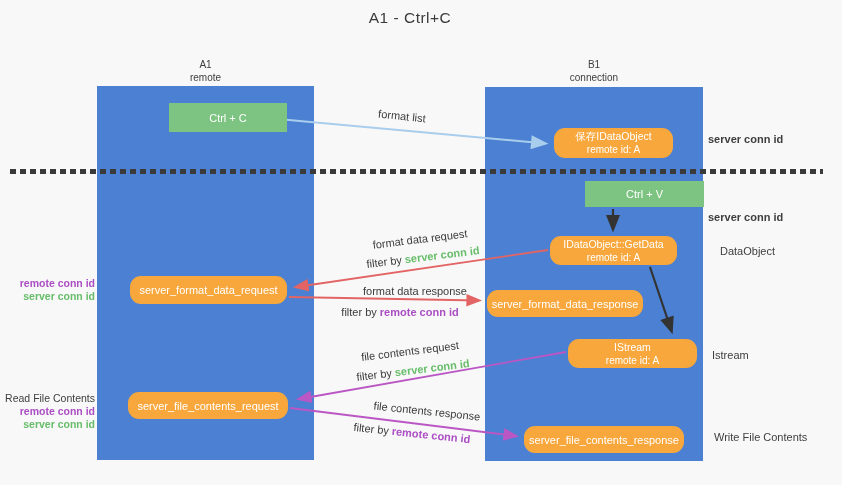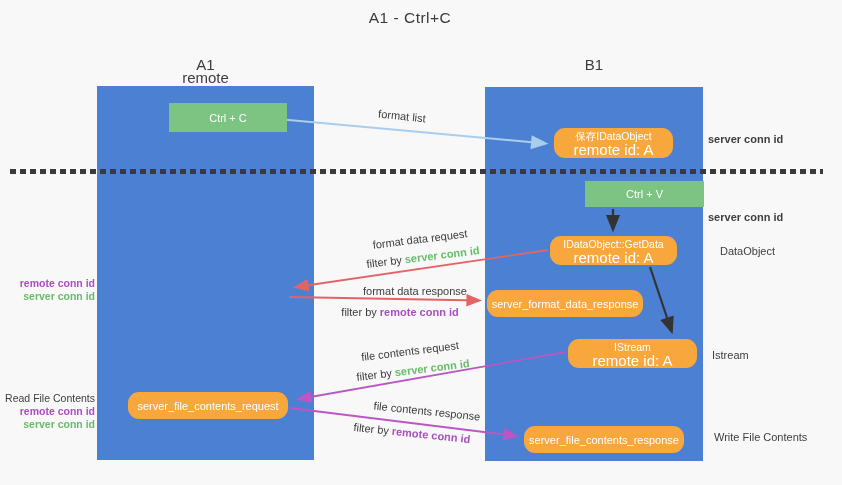--- a/index.html
+++ b/index.html
@@ -6,42 +6,42 @@
   body{background:#e9e9e9;font-family:"Liberation Sans",sans-serif;}
   #stage{position:relative;width:842px;height:485px;background:#f8f8f8;overflow:hidden;}
 
   .abs{position:absolute;}
 
   
   .title{left:300px;top:7px;width:220px;text-align:center;font-size:15.5px;
          color:#3a3a3a;line-height:21px;letter-spacing:.5px;}
 
   
-  .ll-header{text-align:center;font-size:15px;color:#3e3e3e;line-height:13px;top:58px;}
+  .ll-header{text-align:center;font-size:10px;color:#3e3e3e;line-height:13px;top:58px;}
   .ll-header.left{left:97px;width:217px;}
   .ll-header.right{left:485px;width:218px;}
 
   
   .lifeline{background:#4b80d3;z-index:1;}
   .lifeline.left{left:97px;top:86px;width:217px;height:374px;}
   .lifeline.right{left:485px;top:87px;width:218px;height:374px;}
 
   
   .dotted{left:10px;top:169px;width:813px;height:5px;z-index:2;
           background:repeating-linear-gradient(90deg,#3a3a3a 0 6px,transparent 6px 10px);}
 
   
   svg.arrows{left:0;top:0;width:842px;height:485px;z-index:3;pointer-events:none;}
 
   
   .node{z-index:4;color:#ffffff;display:flex;flex-direction:column;align-items:center;
         justify-content:center;text-align:center;font-size:11px;line-height:14px;}
   .node.green{background:#7dc381;margin-left:32px;}
   .node.orange{background:#f8a73c;border-radius:11px;}
-  .node .l2{font-size:15px;}
+  .node .l2{font-size:10px;}
 
   #b-ctrl-c{left:137px;top:103px;width:118px;height:29px;}
   #b-save{left:554px;top:128px;width:119px;height:30px;font-size:10.5px;line-height:14px;}
   #b-ctrl-v{left:553px;top:181px;width:119px;height:26px;}
   #b-getdata{left:550px;top:236px;width:127px;height:29px;font-size:10.5px;line-height:14px;}
   #b-freq{left:130px;top:276px;width:157px;height:28px;}
   #b-fresp{left:487px;top:290px;width:156px;height:27px;}
   #b-istream{left:568px;top:339px;width:129px;height:29px;font-size:10.5px;line-height:14px;}
   #b-fcreq{left:128px;top:392px;width:160px;height:27px;}
   #b-fcresp{left:524px;top:426px;width:160px;height:27px;}
@@ -65,20 +65,21 @@
   <div class="abs title">
     <div>A1 - Ctrl+C</div>
   </div>
 
   <div class="abs ll-header left">
     <div>A1</div>
     <div>remote</div>
   </div>
   <div class="abs ll-header right">
     <div>B1</div>
+    <div>connection</div>
   </div>
 
   <div class="abs lifeline left"></div>
   <div class="abs lifeline right"></div>
 
   <div class="abs dotted"></div>
 
   <svg class="abs arrows" viewBox="0 0 842 485">
     <defs>
       <marker id="m-blue" viewBox="0 0 10 8" refX="8" refY="4" markerWidth="9" markerHeight="7" orient="auto">
@@ -114,20 +115,23 @@
 
   <div id="b-ctrl-v" class="abs node green">
     <div>Ctrl + V</div>
   </div>
 
   <div id="b-getdata" class="abs node orange">
     <div>IDataObject::GetData</div>
     <div class="l2">remote id: A</div>
   </div>
 
+  <div id="b-freq" class="abs node orange">
+    <div>server_format_data_request</div>
+  </div>
 
   <div id="b-fresp" class="abs node orange">
     <div>server_format_data_response</div>
   </div>
 
   <div id="b-istream" class="abs node orange">
     <div>IStream</div>
     <div class="l2">remote id: A</div>
   </div>
 

